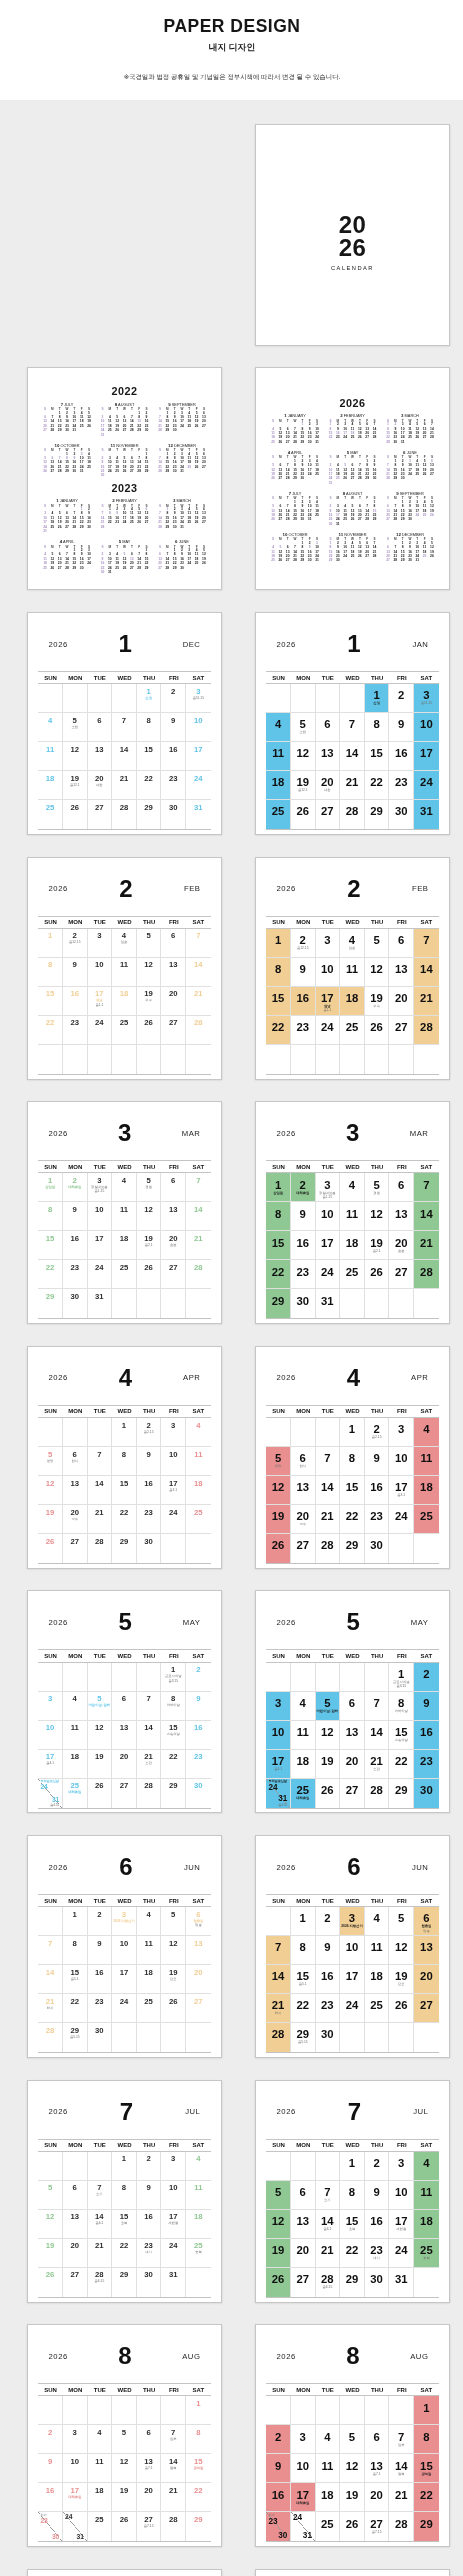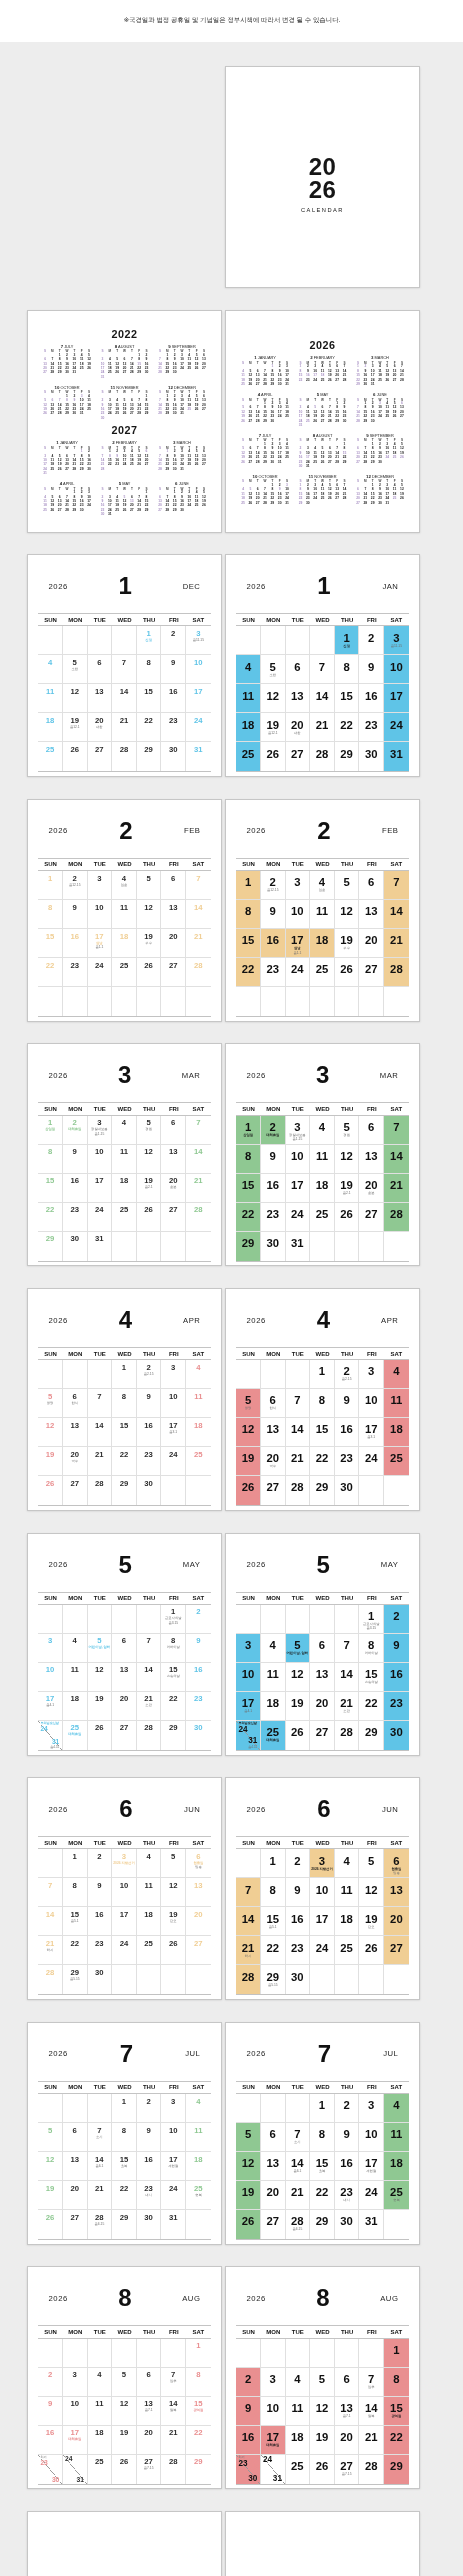--- a/index.html
+++ b/index.html
@@ -3,21 +3,21 @@
 <meta charset="utf-8">
 <style>
   html,body{margin:0;padding:0;background:#fff;}
   body{width:464px;font-family:"Liberation Sans","DejaVu Sans",sans-serif;color:#161616;}
   .page-header{background:#fff;text-align:center;padding:15.5px 0 17.5px;}
   .page-title{font-size:17.5px;font-weight:800;letter-spacing:0.5px;margin:0 0 5.2px;}
   .page-subtitle{font-size:8.8px;font-weight:700;margin:0 0 19.6px;}
   .page-note{font-size:6.4px;color:#222;margin:0;}
   .board{background:#ededed;padding:24px 0 34px;}
   .col{width:410px;margin:0 auto;}
-  .row{display:flex;gap:3px;margin-bottom:21.6px;}
+  .row{display:flex;gap:33px;margin-bottom:21.6px;}
   .spacer{width:195px;flex:0 0 195px;}
   .card{width:195px;flex:0 0 195px;height:223px;background:#fff;border:0.5px solid #c6c6c6;
         box-shadow:0 0.5px 2.1px rgba(0,0,0,.14);box-sizing:border-box;overflow:hidden;}
   
   .cover-card{height:222px;display:flex;align-items:center;justify-content:center;}
   .cover-inner{text-align:center;transform:translateY(7.2px);}
   .cover-year{font-size:24px;font-weight:800;line-height:.98;letter-spacing:0.5px;}
   .cover-label{font-size:5.7px;letter-spacing:1.5px;margin-top:5.2px;font-weight:500;}
   
   .year-card{padding:10.3px 13.4px;display:flex;flex-direction:column;justify-content:center;}
@@ -55,20 +55,22 @@
   .ov .a{position:absolute;top:0.5px;left:2.1px;text-align:left;}
   .ov .b{position:absolute;bottom:1px;right:2.6px;text-align:right;}
   .ov .num{padding-top:0;font-size:6.7px;}
   .bold .ov .num{font-size:8.2px;}
   .ov .note{font-size:3.1px;}
 </style>
 </head>
 <body>
 
 <header class="page-header">
+  <h1 class="page-title">PAPER DESIGN</h1>
+  <h2 class="page-subtitle">내지 디자인</h2>
   <p class="page-note">※국경일과 법정 공휴일 및 기념일은 정부시책에 따라서 변경 될 수 있습니다.</p>
 </header>
 
 <section class="board">
   <div class="col">
     <div class="row">
       <div class="spacer"></div>
       <div class="card cover-card">
         <div class="cover-inner">
           <div class="cover-year">20</div>
@@ -383,21 +385,21 @@
                 <span class="pp">28</span>
                 <span>29</span>
                 <span>30</span>
                 <span>31</span>
                 <span></span>
                 <span></span>
                 <span></span>
               </div>
             </div>
           </div>
-          <div class="yr-title">2027</div>
+          <div class="yr-title">2023</div>
           <div class="mini-grid">
             <div class="mini">
               <div class="mini-head"><b>1</b> JANUARY</div>
               <div class="mini-week">
                 <span class="pp">S</span>
                 <span>M</span>
                 <span>T</span>
                 <span>W</span>
                 <span>T</span>
                 <span>F</span>

